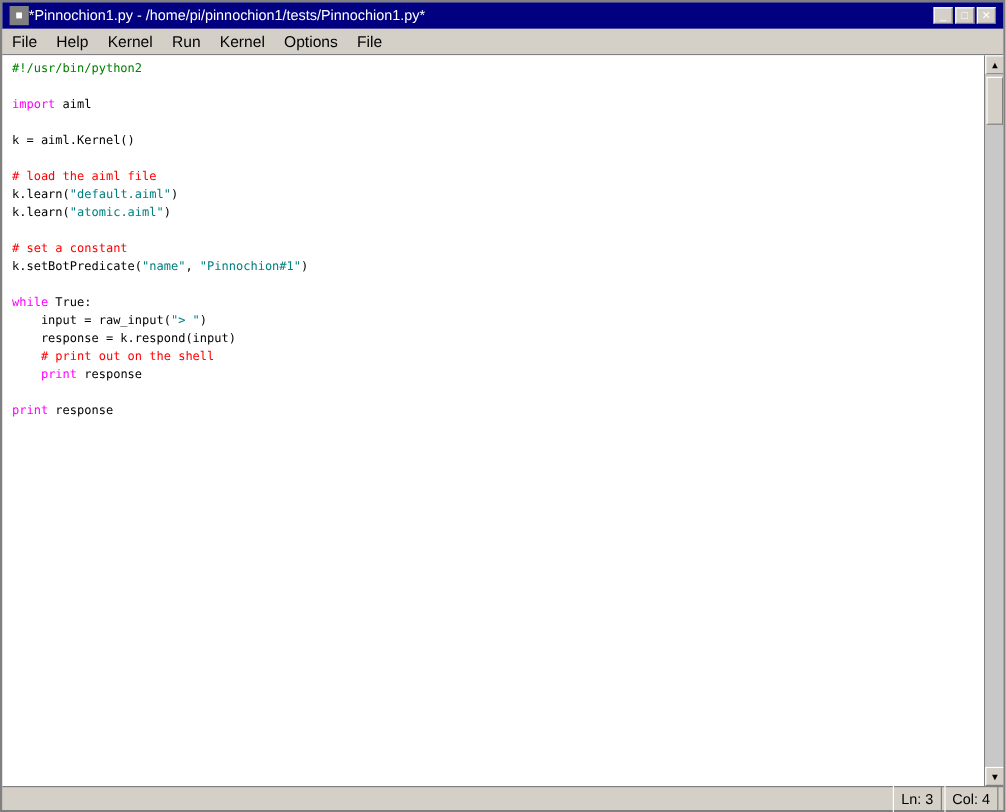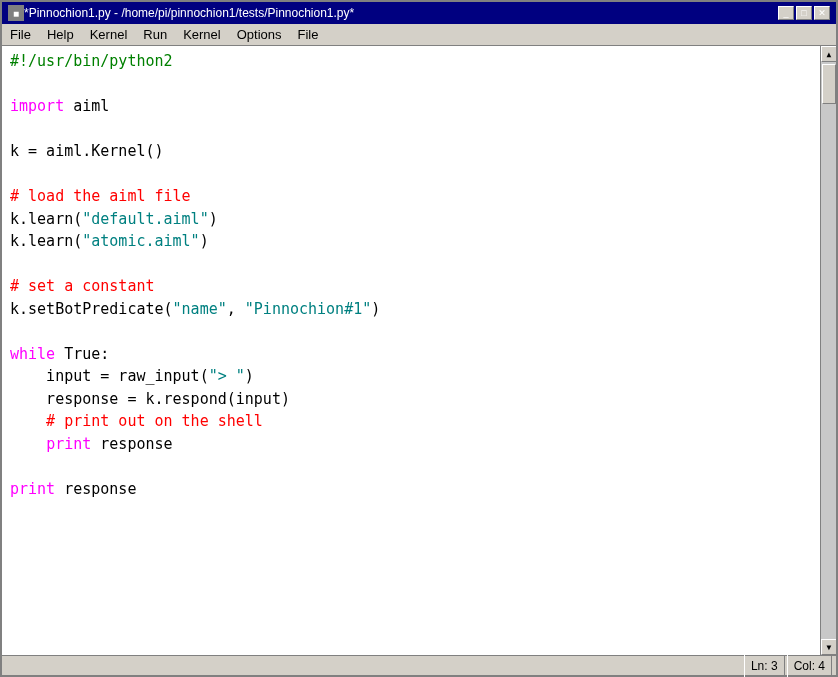--- a/index.html
+++ b/index.html
@@ -99,21 +99,21 @@
       background: #ffffff;
       overflow: hidden;
       position: relative;
       display: flex;
     }
 
     .code-content {
       flex: 1;
       padding: 4px 8px;
       font-family: monospace;
-      font-size: 15px;
+      font-size: 10px;
       line-height: 1.5;
       overflow-y: auto;
       white-space: pre;
     }
 
     .scrollbar-v {
       width: 16px;
       background: #d4d0c8;
       border-left: 1px solid #808080;
       display: flex;

